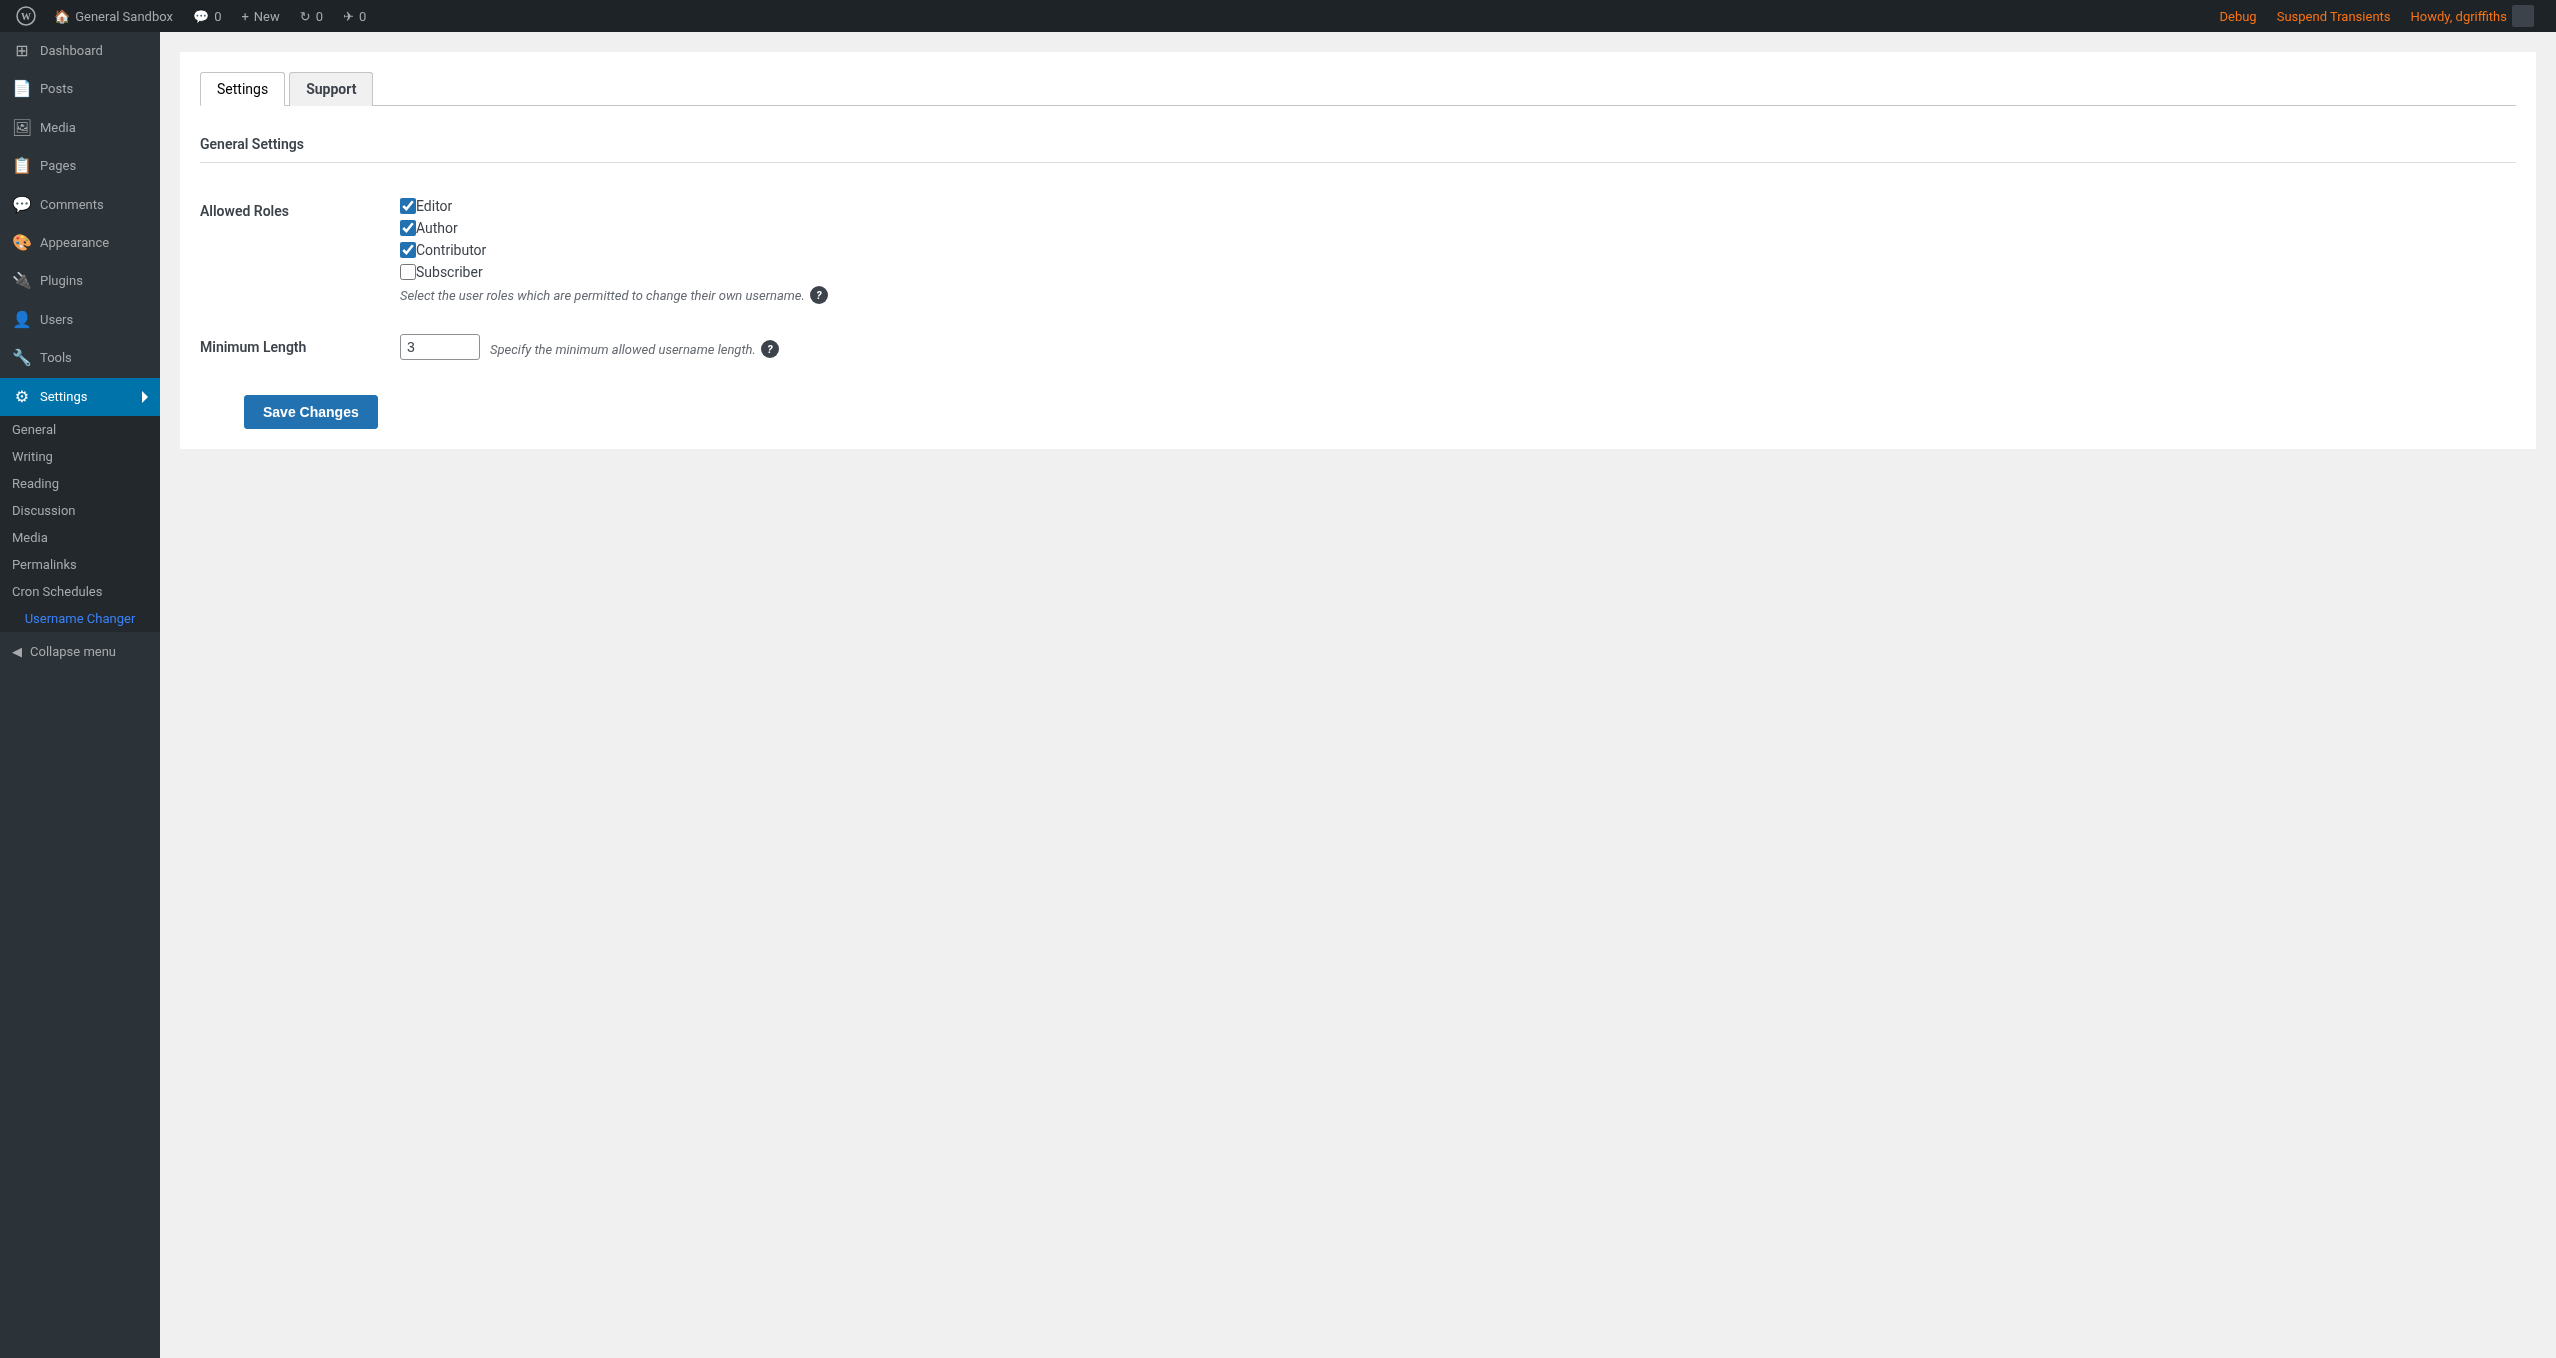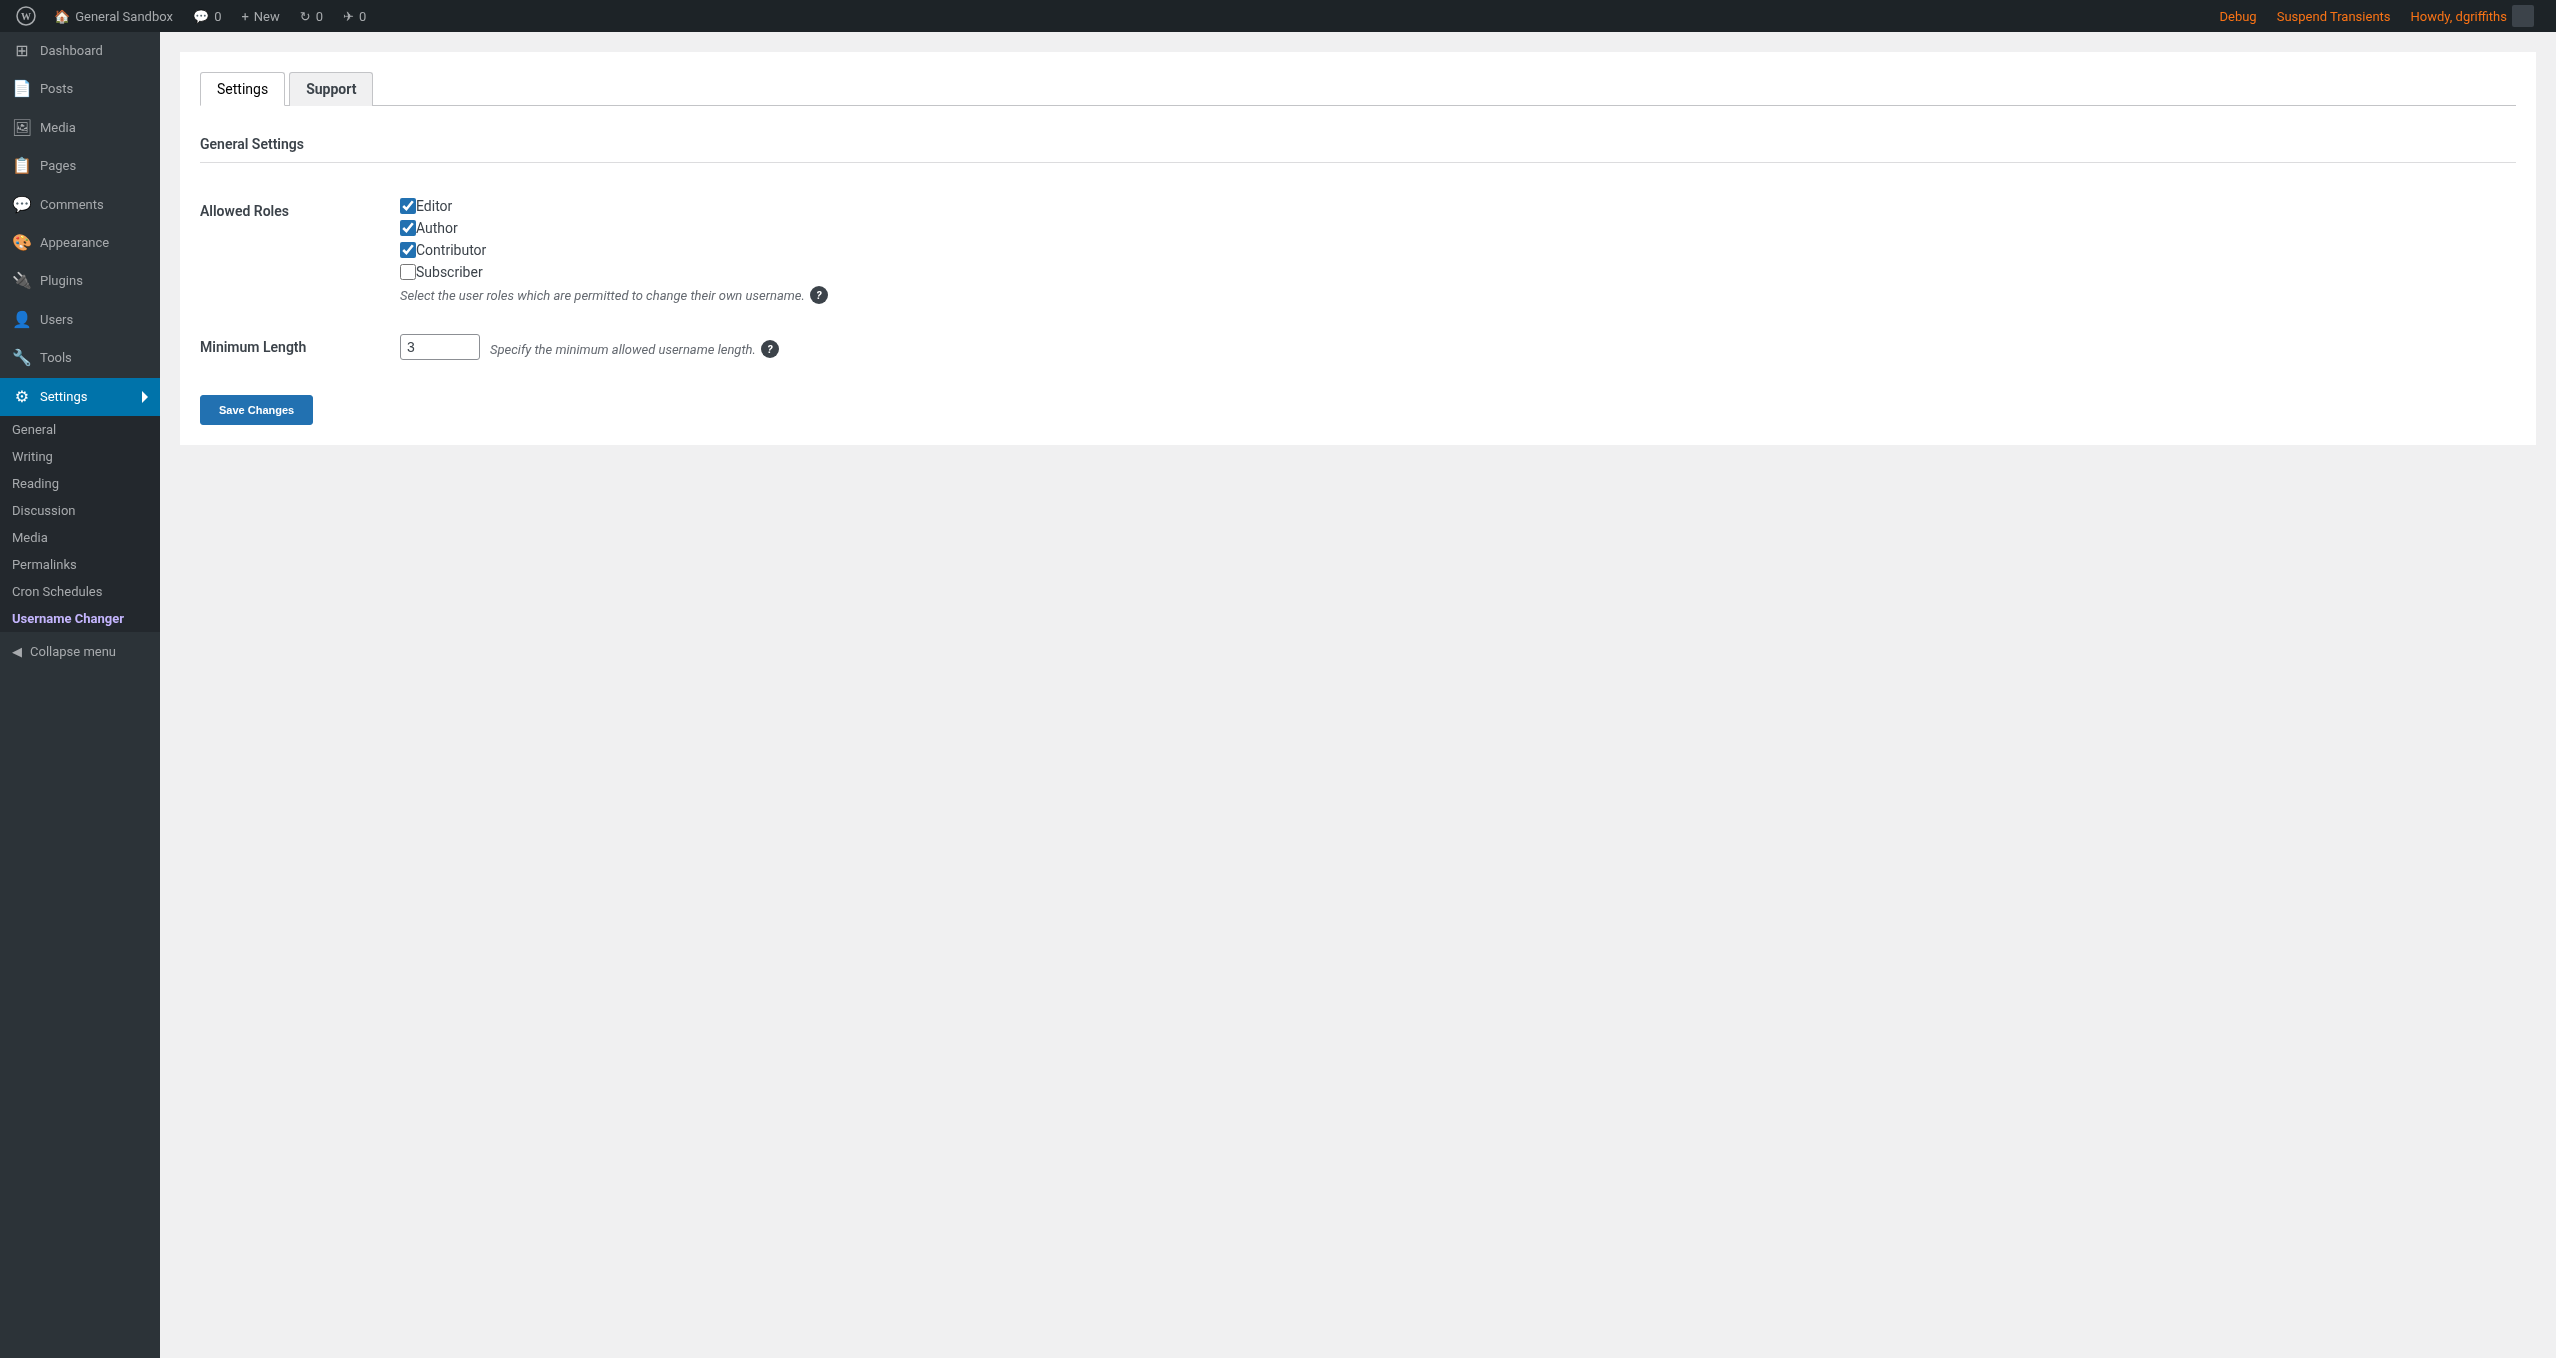--- a/index.html
+++ b/index.html
@@ -78,21 +78,21 @@
     .submenu {
       background: #23282d;
     }
     .submenu-item {
       display: block;
       padding: 6px 12px 6px 12px;
       color: #a7aaad;
       cursor: pointer;
       font-size: 13px;
     }
-    .submenu-item.current { color: #c4b5fd; font-weight: 700; }
+    .submenu-item.current { color: #3b82f6; font-weight: 400; text-align: center; }
 
     .collapse-menu {
       display: flex;
       align-items: center;
       gap: 8px;
       padding: 8px 12px;
       color: #a7aaad;
       cursor: pointer;
       font-size: 13px;
       margin-top: 4px;
@@ -222,23 +222,24 @@
     .min-length-row { display: flex; align-items: center; gap: 10px; }
 
     
     .submit-section { margin-top: 20px; }
     .button-primary {
       background: #2271b1;
       color: #fff;
       border: 1px solid #2271b1;
       padding: 8px 18px;
       border-radius: 3px;
-      font-size: 11px;
+      font-size: 14px;
       cursor: pointer;
       font-weight: 600;
+      margin-left: 44px;
     }
   </style>
 </head>
 <body>
 
 <div id="wpadminbar">
   <div class="adminbar-logo">
     <svg width="20" height="20" viewBox="0 0 20 20" fill="#a7aaad">
       <circle cx="10" cy="10" r="9" fill="none" stroke="#a7aaad" stroke-width="1.5"></circle>
       <text x="5" y="14" font-size="10" fill="#a7aaad" font-family="serif" font-weight="bold">W</text>

